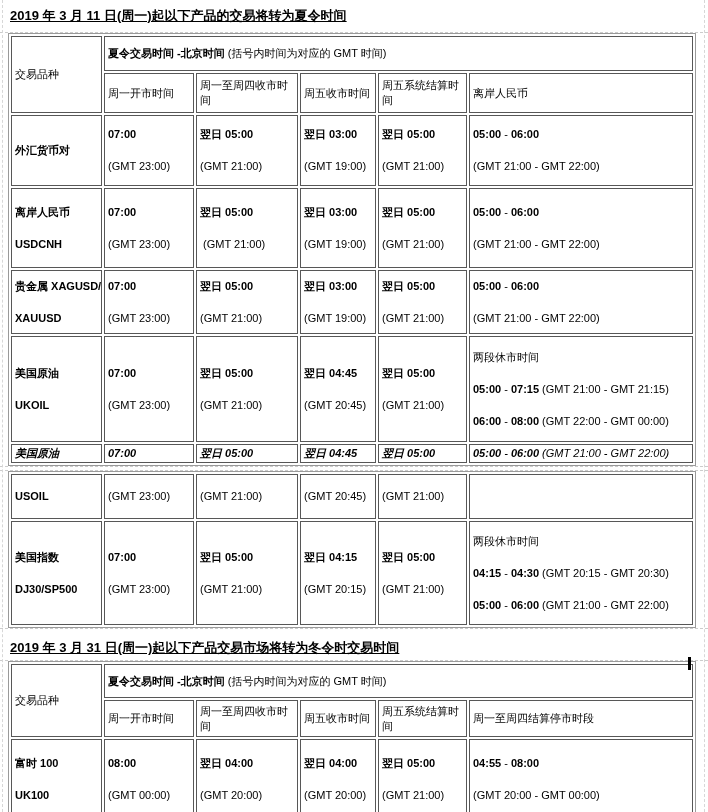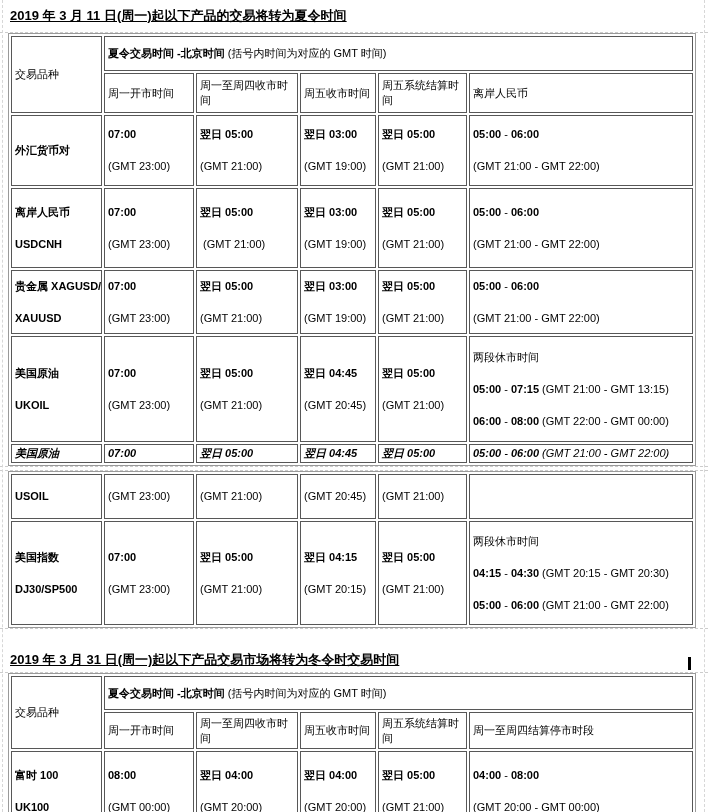--- a/index.html
+++ b/index.html
@@ -7,21 +7,21 @@
     width:708px;height:812px;position:relative;background:#ffffff;
     font-family:"Liberation Sans","DejaVu Sans",sans-serif;color:#000;
     overflow:hidden;
   }
   .vdash{position:absolute;top:0;bottom:0;width:0;border-left:1px dashed #d7d7d7;}
   .title{
     font-size:13px;font-weight:bold;text-decoration:underline;
     margin:0 0 0 10px;padding:0;line-height:18px;
   }
   .t1{margin-top:7px;margin-bottom:7px;}
-  .t2{margin-top:22px;margin-bottom:3px;}
+  .t2{margin-top:10px;margin-bottom:3px;}
   .tseg{
     border-top:1px dashed #cccccc;border-bottom:1px dashed #cccccc;
     padding:0;margin:0;
   }
   .tseg.gapA{margin-bottom:3px;}
   table{
     border-collapse:separate;border-spacing:2px;table-layout:fixed;
     width:688px;margin-left:8px;background:#ffffff;border:1px solid #9a9a9a;
   }
   th,td{
@@ -159,21 +159,21 @@
           <td>
             <div class="ln"><span class="b">翌日 04:45</span></div>
             <div class="ln"><span>(GMT 20:45)</span></div>
           </td>
           <td>
             <div class="ln"><span class="b">翌日 05:00</span></div>
             <div class="ln"><span>(GMT 21:00)</span></div>
           </td>
           <td>
             <div class="ln"><span>两段休市时间</span></div>
-            <div class="ln"><span class="b">05:00</span><span> - </span><span class="b">07:15</span><span> (GMT 21:00 - GMT 13:15)</span></div>
+            <div class="ln"><span class="b">05:00</span><span> - </span><span class="b">07:15</span><span> (GMT 21:00 - GMT 21:15)</span></div>
             <div class="ln"><span class="b">06:00</span><span> - </span><span class="b">08:00</span><span> (GMT 22:00 - GMT 00:00)</span></div>
           </td>
         </tr>
         <tr style="height: 19px; font-style: italic;">
           <td>
             <div class="ln"><span class="b">美国原油</span></div>
           </td>
           <td>
             <div class="ln"><span class="b">07:00</span></div>
           </td>
@@ -295,21 +295,21 @@
           </td>
           <td>
             <div class="ln"><span class="b">翌日 04:00</span></div>
             <div class="ln"><span>(GMT 20:00)</span></div>
           </td>
           <td>
             <div class="ln"><span class="b">翌日 05:00</span></div>
             <div class="ln"><span>(GMT 21:00)</span></div>
           </td>
           <td>
-            <div class="ln"><span class="b">04:00</span><span> - </span><span class="b">08:00</span></div>
+            <div class="ln"><span class="b">04:55</span><span> - </span><span class="b">08:00</span></div>
             <div class="ln"><span>(GMT 20:00 - GMT 00:00)</span></div>
           </td>
         </tr>
       </tbody>
   </table>
 </div>
 
 <div class="cursor" style="left:688px;top:657px;"></div>
 
 </body></html>

